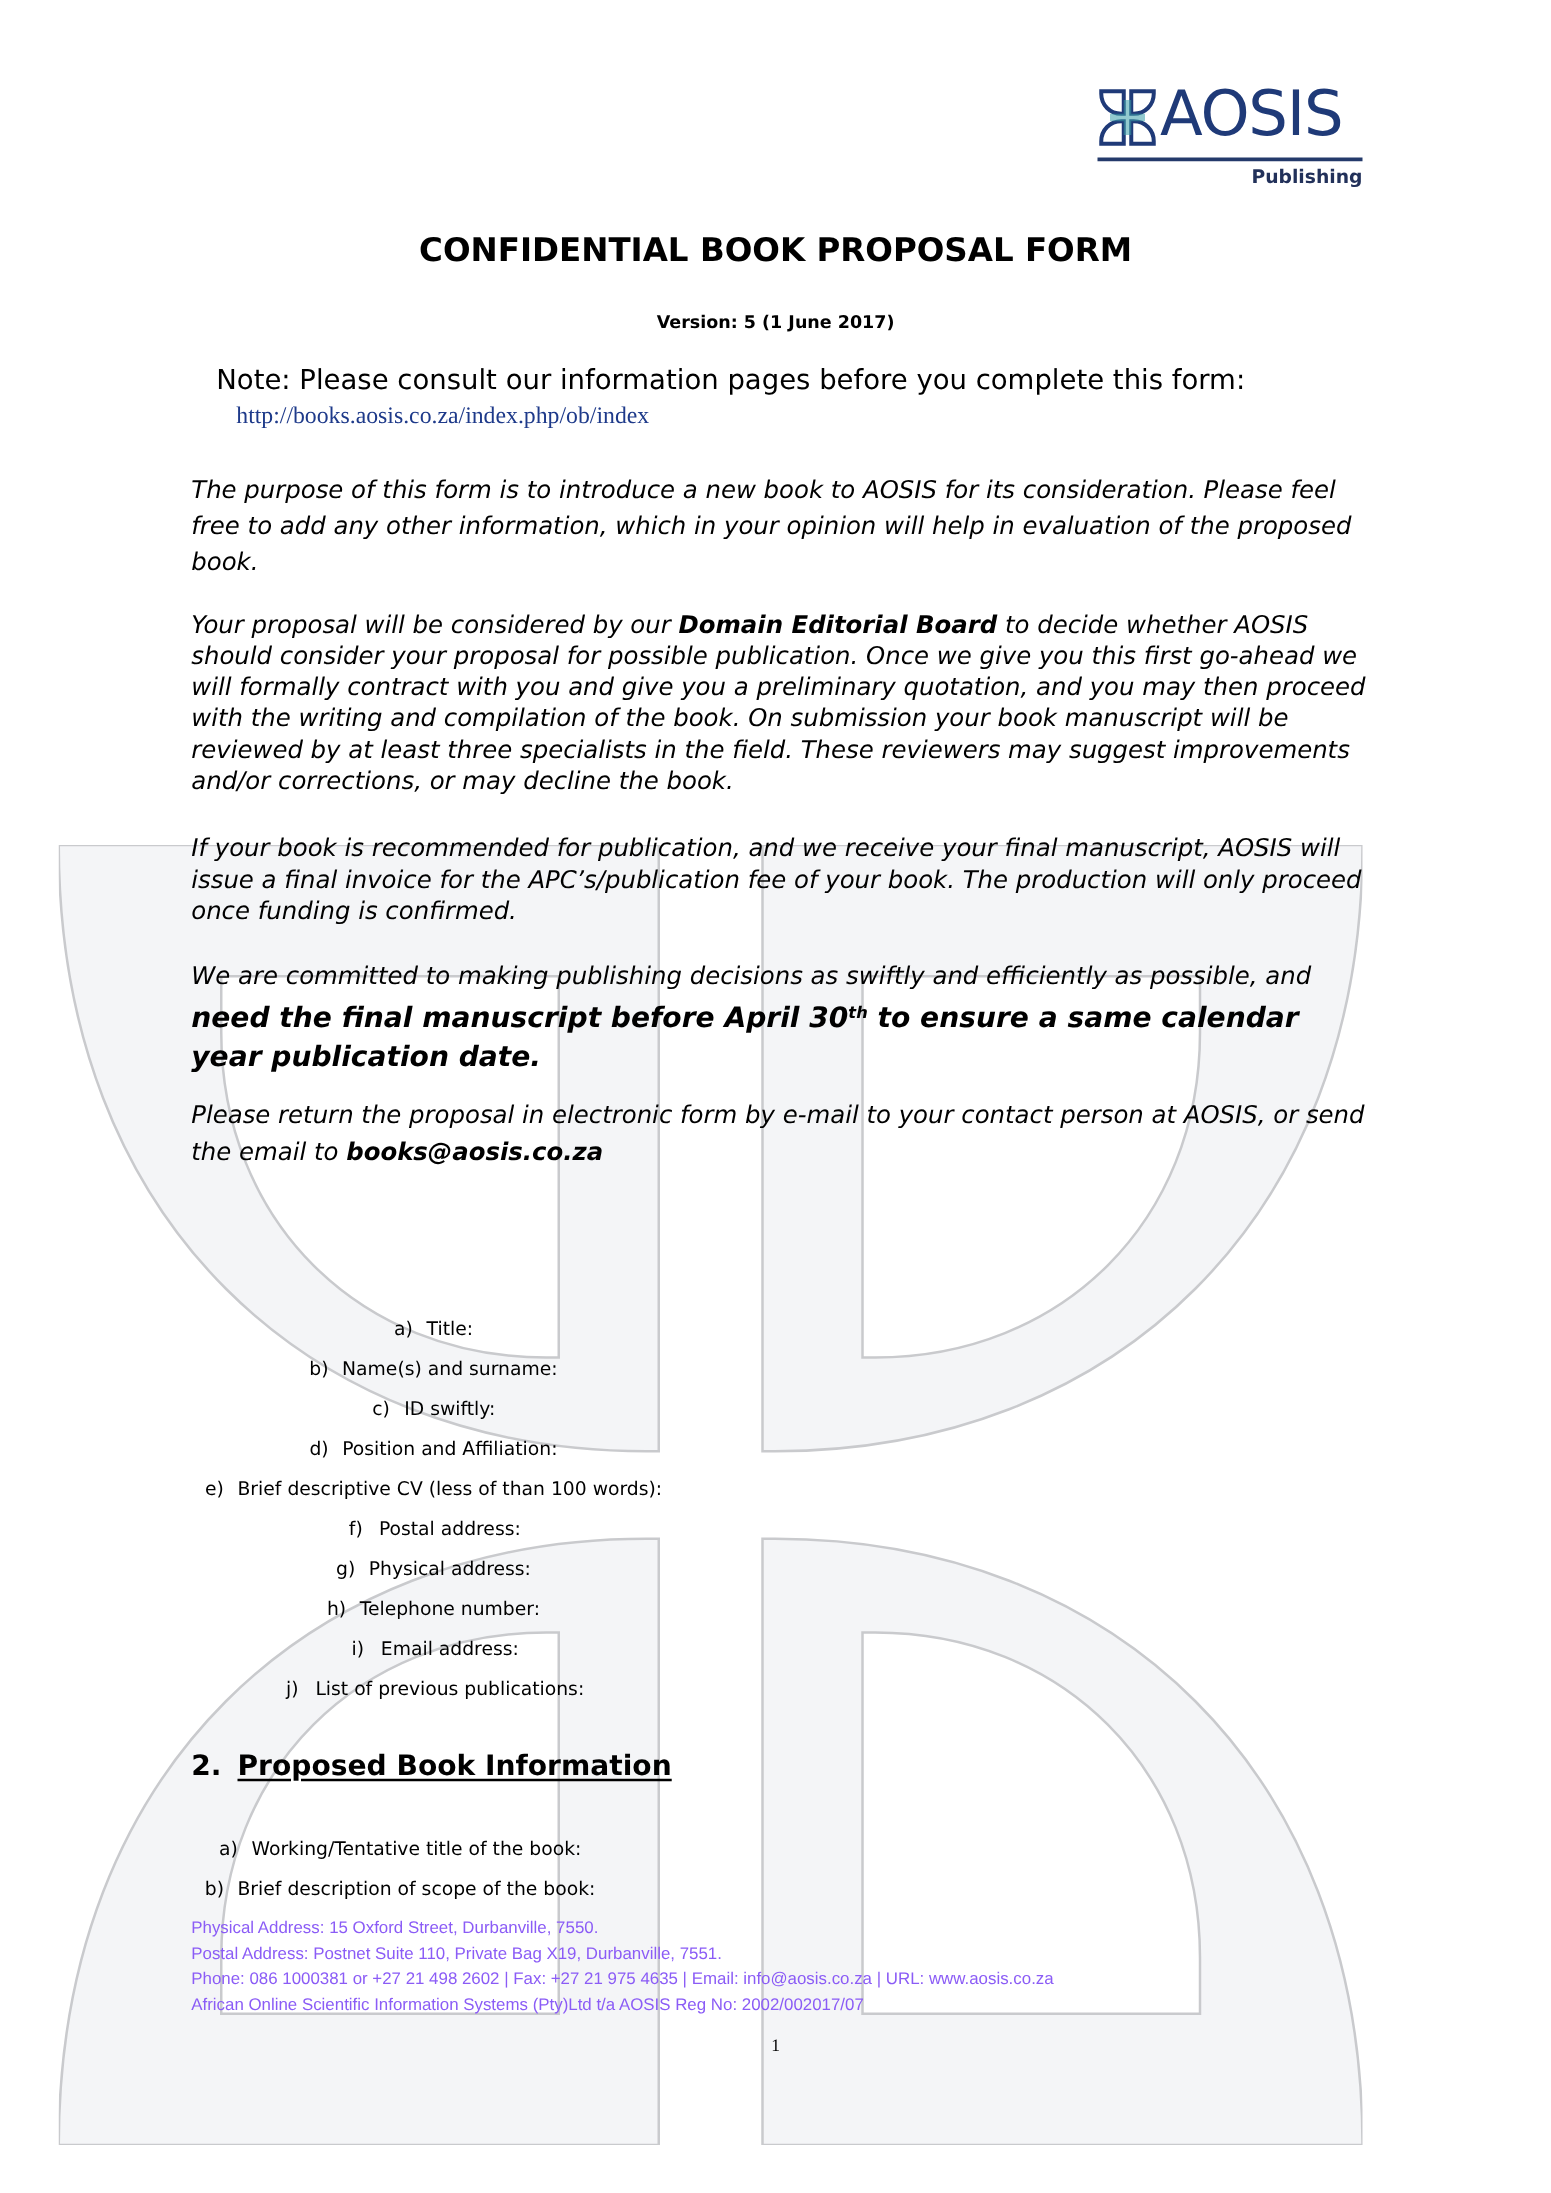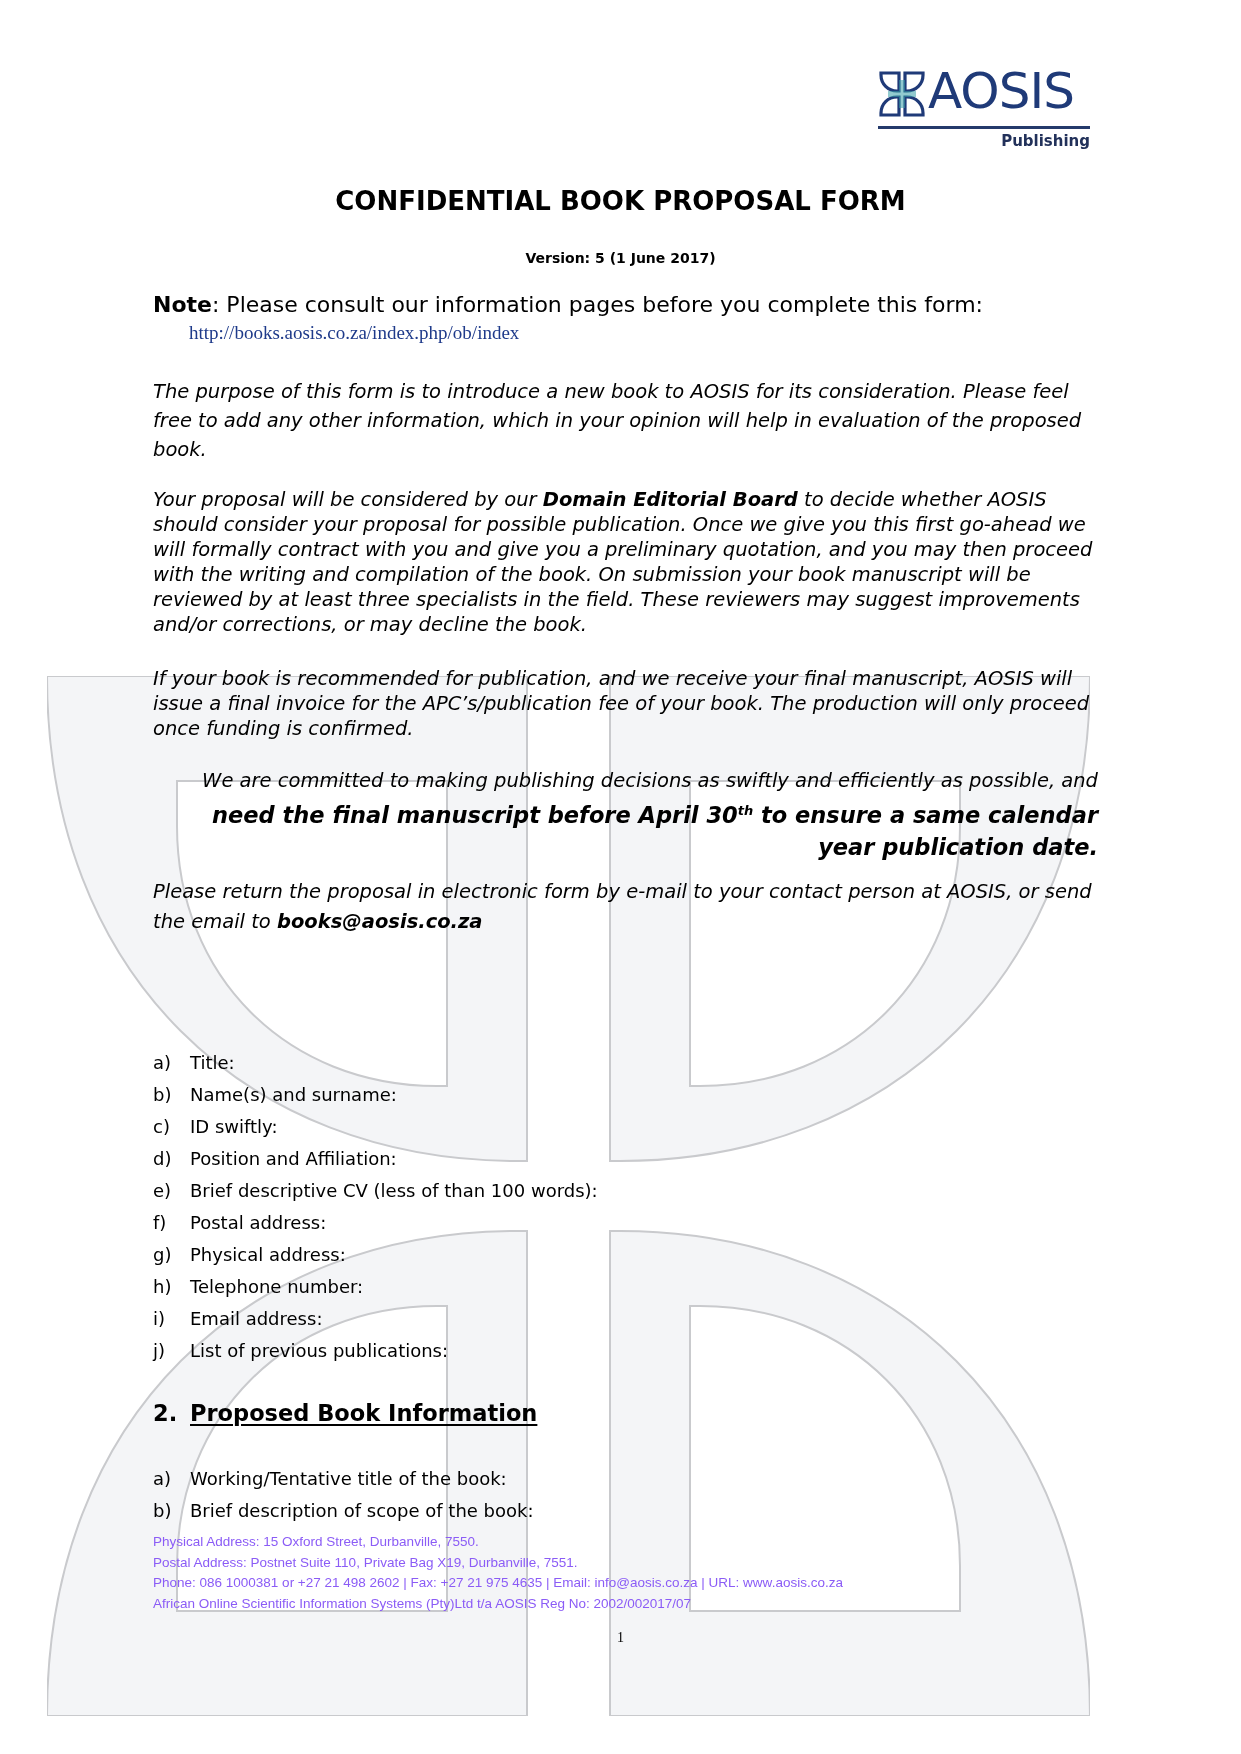--- a/index.html
+++ b/index.html
@@ -39,46 +39,46 @@
 
     .title {
       position: absolute; left: 0; width: 1241px; top: 186px;
       text-align: center; font-weight: bold; font-size: 26px;
     }
     .version {
       position: absolute; left: 0; width: 1241px; top: 250px;
       text-align: center; font-weight: bold; font-size: 14px;
     }
     .note { position: absolute; left: 153px; top: 292px; font-size: 22px; }
-    .note b { font-weight: bold; }
+    .note b { font-weight: normal; margin-left: 20px; }
     .note-link {
       position: absolute; left: 153px; top: 322px;
       font-family: "Liberation Serif", serif; font-size: 19px;
       color: #1e3a8a; text-decoration: none; margin-left: 36px;
     }
 
     .para { position: absolute; left: 153px; width: 945px; font-style: italic; font-size: 19.5px; }
     .p1 { top: 377px; line-height: 29px; }
     .p2 { top: 487px; line-height: 25px; }
     .p3 { top: 666px; line-height: 25px; }
-    .p4 { top: 766px; line-height: 30px; text-align: right; }
+    .p4 { top: 766px; line-height: 30px; }
     .p4 .big { font-size: 22.5px; font-weight: bold; }
     .p4 sup { font-size: 13px; }
     .p5 { top: 877px; line-height: 30px; }
     .bold { font-weight: bold; }
 
     .section-heading {
       position: absolute; left: 153px; font-weight: bold; font-size: 22.5px;
     }
     .section-heading .num { display: inline-block; width: 37px; }
     .section-heading .label { text-decoration: underline; text-underline-offset: 3px; }
     .s1 { top: 984px; }
     .s2 { top: 1400px; }
 
-    .items { position: absolute; left: 153px; font-size: 18px; }
+    .items { position: absolute; left: 153px; font-size: 15px; text-align: center; }
     .items .row { height: 32px; line-height: 32px; white-space: nowrap; }
     .items .mk { display: inline-block; width: 37px; }
     .list1 { top: 1047px; }
     .list2 { top: 1463px; }
 
     .footer {
       position: absolute; left: 153px; top: 1532px;
       font-family: "Liberation Sans", sans-serif; font-size: 13.5px; line-height: 20.5px;
       color: #8b5cf6;
     }

